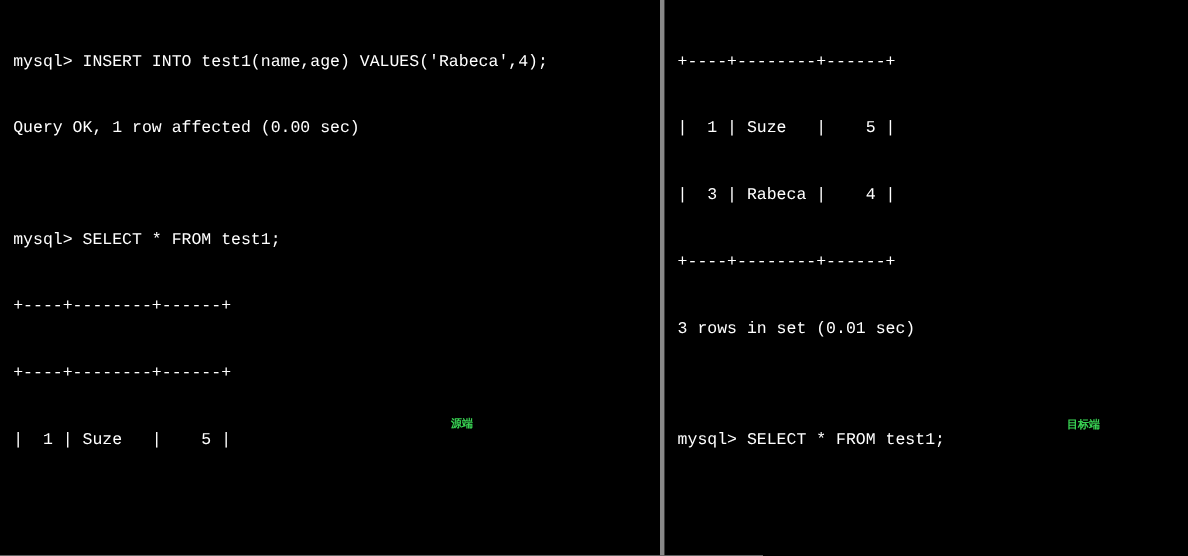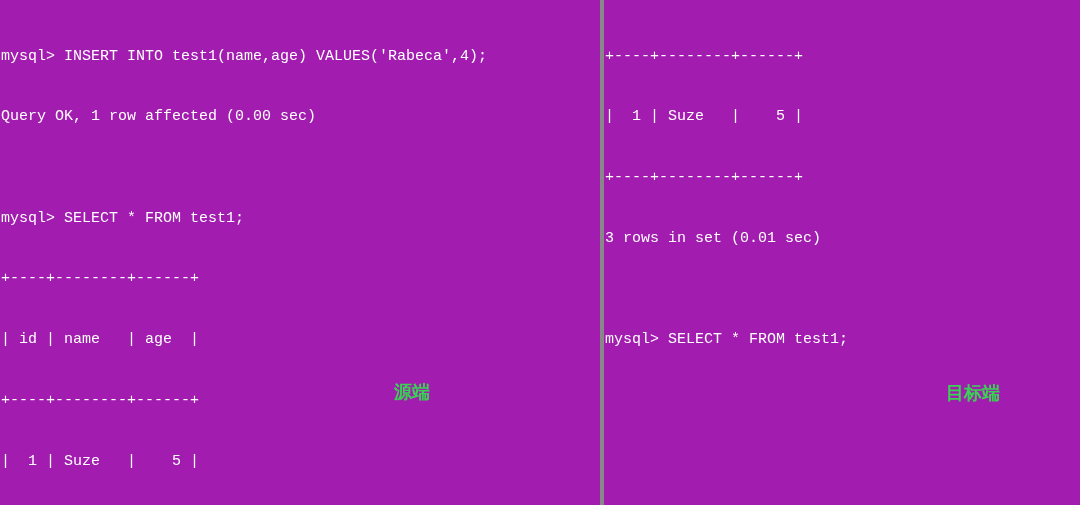--- a/index.html
+++ b/index.html
@@ -7,55 +7,54 @@
       width: 1080px;
       height: 505px;
       background: #ffffff;
       font-family: "Consolas", "Courier New", monospace;
       font-size: 15px;
       line-height: 1.35;
       display: flex;
       overflow: hidden;
     }
     .pane {
-      background: #a21caf;
+      background: #000000;
       color: #ffffff;
-      padding: 6px 1px;
+      padding: 6px 12px;
       position: relative;
       white-space: pre;
       overflow: hidden;
     }
     .left-pane {
       width: 604px;
       border-right: 4px solid #888;
     }
     .right-pane {
       width: 476px;
     }
     .label {
       position: absolute;
       color: #39d353;
-      font-family: Liberation Sans, sans-serif;
-      font-size: 18px;
+      font-family: Liberation Mono, monospace;
+      font-size: 10px;
       font-weight: 600;
     }
     .label-left { right: 170px; top: 380px; }
     .label-right { right: 80px; top: 381px; }
     .line { white-space: pre; }
   </style>
 </head>
 <body>
 
 <div class="pane left-pane">
   <div class="line">mysql&gt; INSERT INTO test1(name,age) VALUES('Rabeca',4);</div>
   <div class="line">Query OK, 1 row affected (0.00 sec)</div>
   <div class="line"></div>
   <div class="line">mysql&gt; SELECT * FROM test1;</div>
   <div class="line">+----+--------+------+</div>
-  <div class="line">| id | name   | age  |</div>
   <div class="line">+----+--------+------+</div>
   <div class="line">|  1 | Suze   |    5 |</div>
   
   
   
   
   <div class="line"></div>
   
   
   <div class="line"></div>
@@ -66,20 +65,21 @@
   
   
   
   
   <div class="label label-left">源端</div>
 </div>
 
 <div class="pane right-pane">
   <div class="line">+----+--------+------+</div>
   <div class="line">|  1 | Suze   |    5 |</div>
+  <div class="line">|  3 | Rabeca |    4 |</div>
   <div class="line">+----+--------+------+</div>
   <div class="line">3 rows in set (0.01 sec)</div>
   <div class="line"></div>
   <div class="line">mysql&gt; SELECT * FROM test1;</div>
   
   
   
   
   
   

